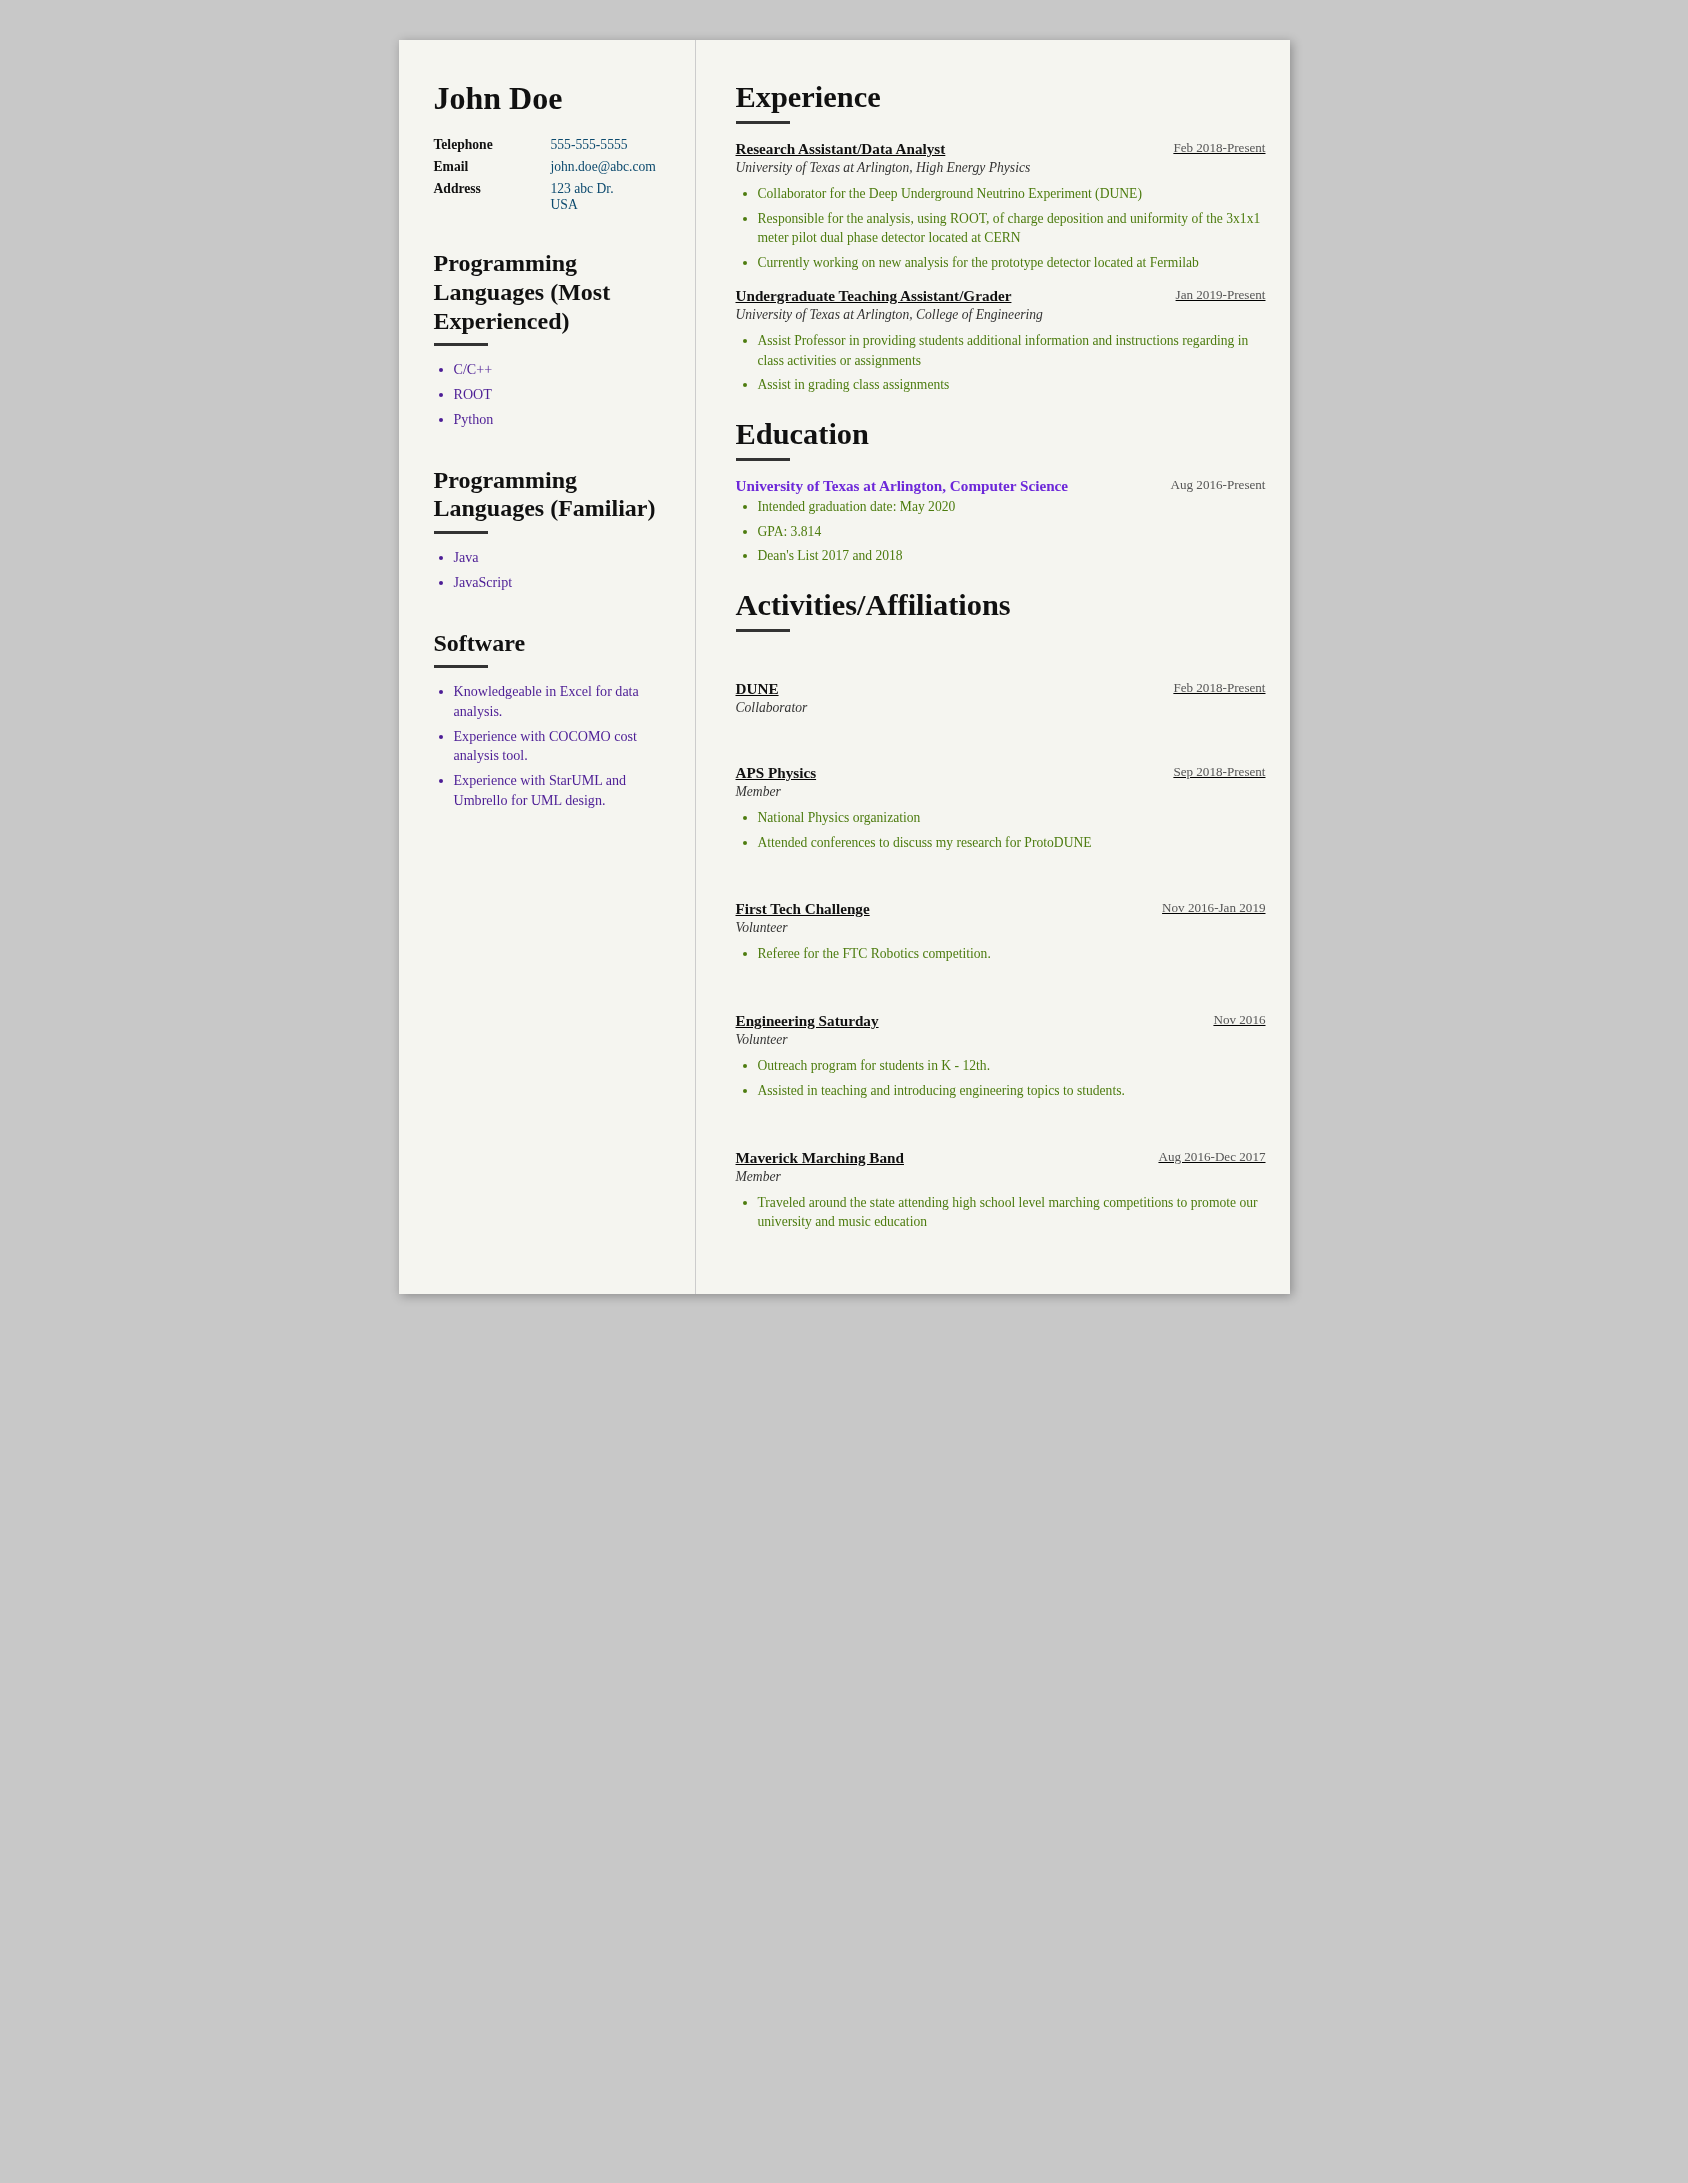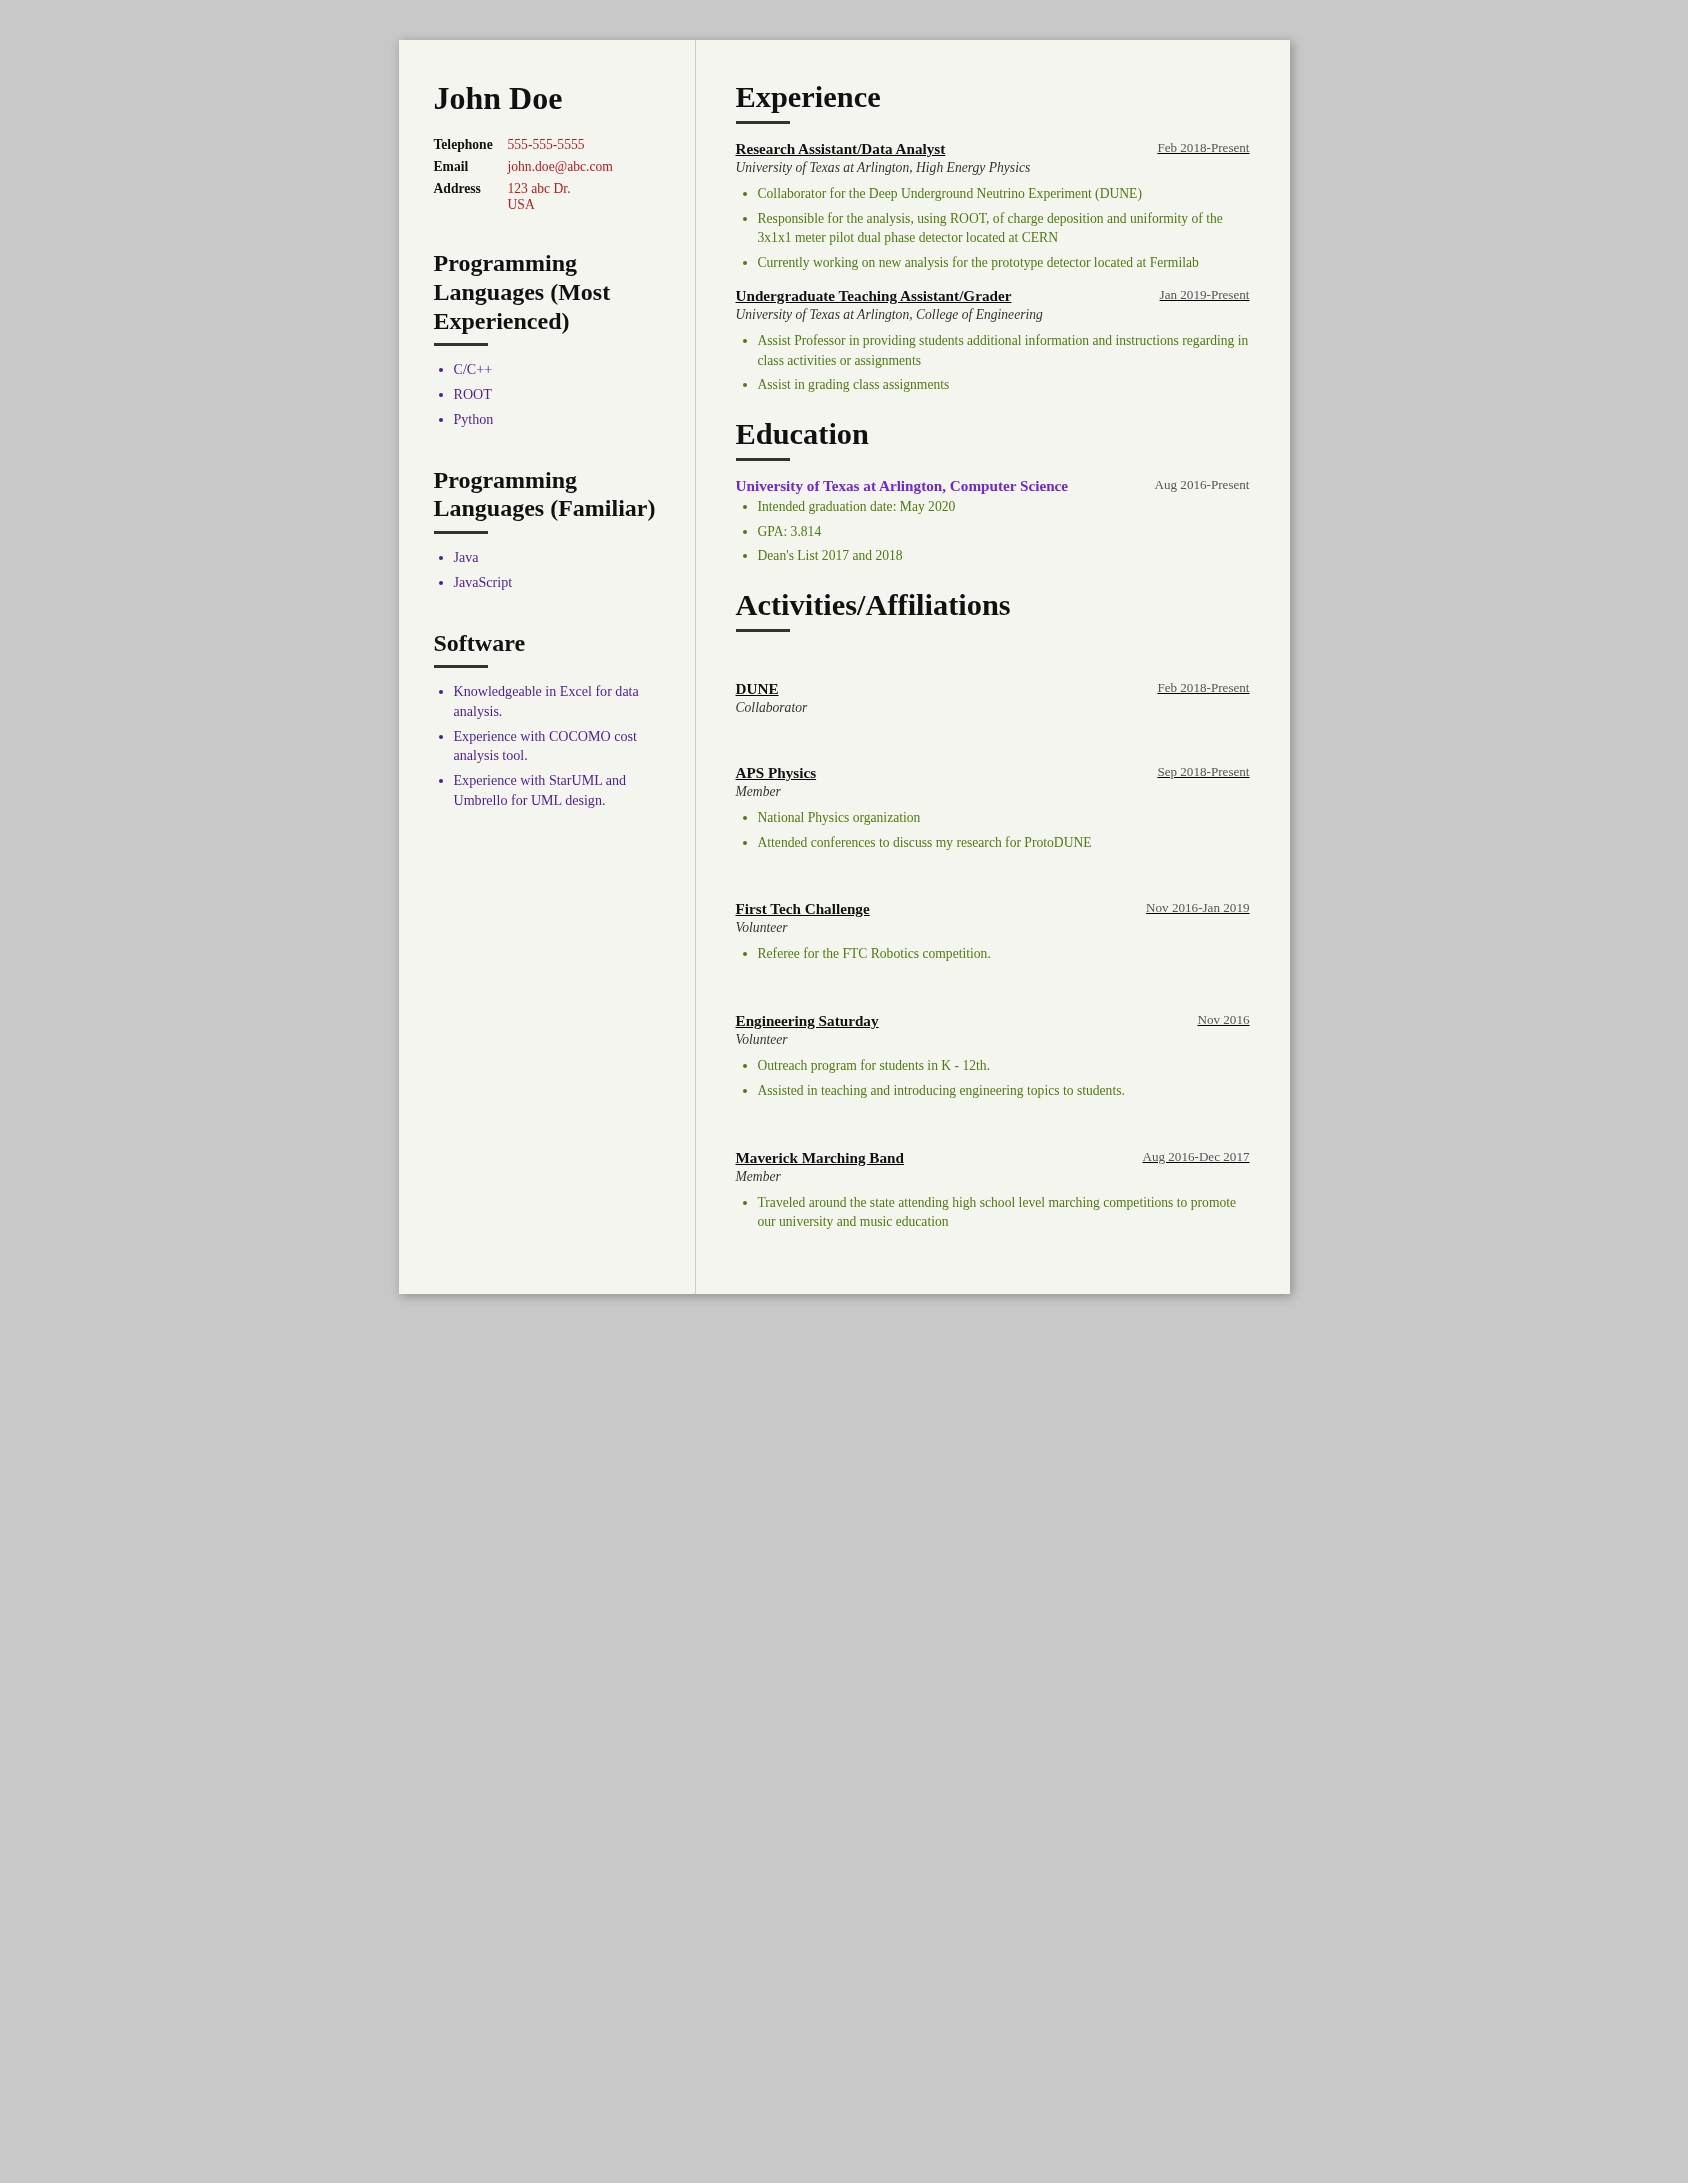--- a/index.html
+++ b/index.html
@@ -43,21 +43,22 @@
       align-items: flex-start;
       margin-bottom: 6px;
       font-size: 0.85rem;
     }
     .contact-label {
       font-weight: bold;
       min-width: 74px;
       color: #111;
     }
     .contact-value {
-      color: #b91c1c;
+      color: #0c4a6e;
+      margin-left: 43px;
     }
     .section-left {
       margin-bottom: 28px;
     }
     .section-left h2 {
       font-size: 1.5rem;
       font-weight: bold;
       font-family: Georgia, serif;
       color: #111;
       margin-bottom: 8px;
@@ -77,21 +78,21 @@
       color: #4c1d95;
     }
     .bullet-list li {
       margin-bottom: 5px;
       line-height: 1.4;
     }
 
     
     .right-col {
       flex: 1;
-      padding: 40px 40px 40px 40px;
+      padding: 40px 24px 40px 40px;
     }
     .section-right {
       margin-bottom: 22px;
     }
     .section-right h2 {
       font-size: 1.9rem;
       font-weight: bold;
       font-family: Georgia, serif;
       color: #111;
       margin-bottom: 6px;

